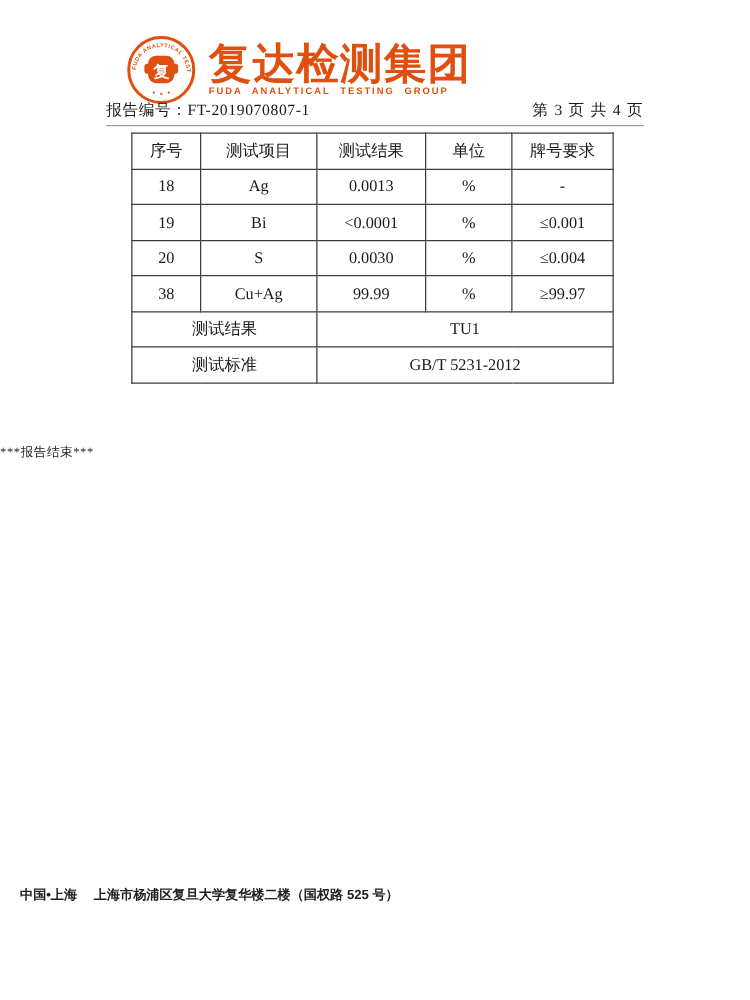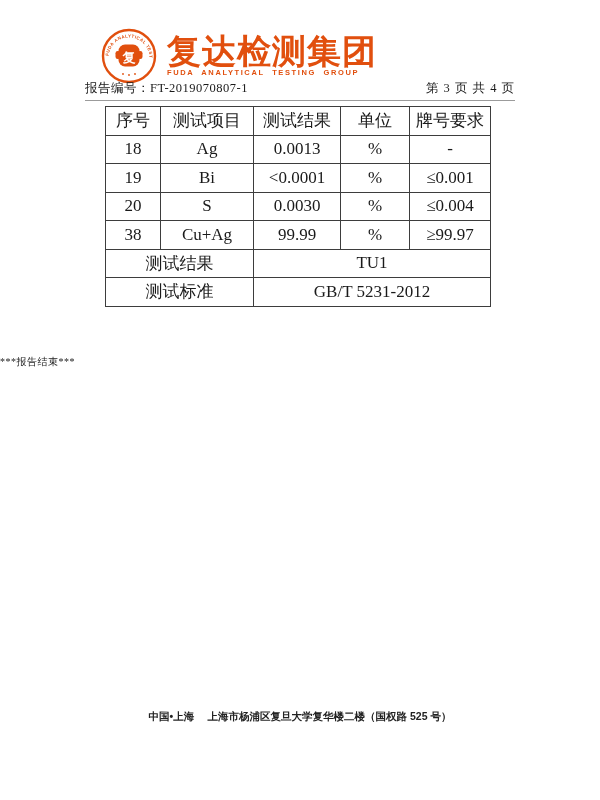--- a/index.html
+++ b/index.html
@@ -54,42 +54,42 @@
   table.results {
     position:absolute; left:105px; top:106px;
     border-collapse:collapse;
     table-layout:fixed;
   }
   table.results th, table.results td {
     border:1.5px solid #3d3d3d;
     height:28.5px;
     text-align:center;
     vertical-align:middle;
-    font-size:17px;
+    font-size:13px;
     font-weight:normal;
     padding:0 2px;
   }
 
   
   .end-note {
     position:absolute; top:355px; left:0; width:596px;
     font-size:10px;
     letter-spacing:0.5px;
     color:#222;
   }
 
   
   .footer {
     position:absolute; top:707px; left:0; width:600px;
-    text-align:center;
     font-family:"Liberation Sans", sans-serif;
     font-weight:bold;
     font-size:10.5px;
     color:#222;
     line-height:19px;
+    padding-left:16px;
   }
 </style>
 </head>
 <body>
 
 <div class="logo-row">
   <svg class="seal" viewBox="0 0 56 56">
     <circle cx="28" cy="28" r="26" fill="none" stroke="#E14F0E" stroke-width="2.4"></circle>
     <defs>
       <path id="sealTopArc" d="M 7.5,30 A 20.5,20.5 0 1 1 48.5,30"></path>

